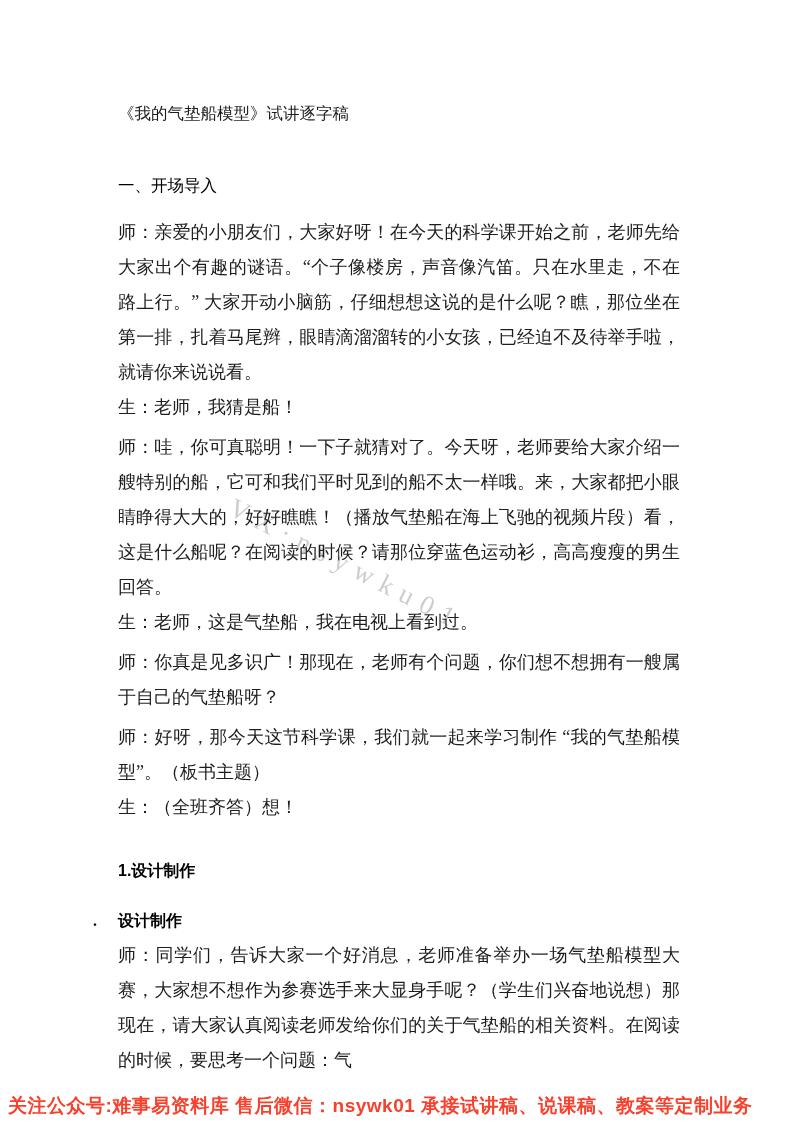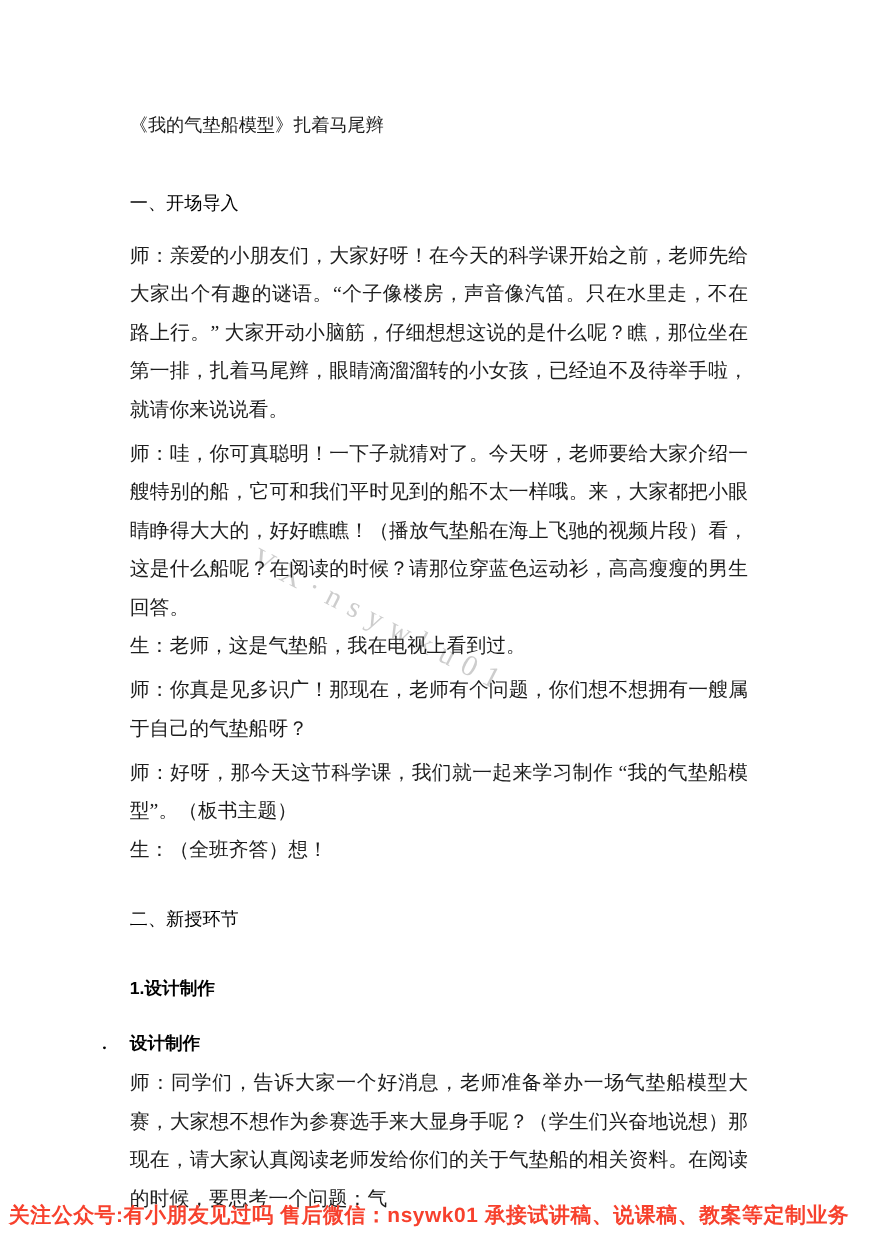--- a/index.html
+++ b/index.html
@@ -92,44 +92,44 @@
 </style>
 </head>
 <body>
 
 <div class="page">
 
   <div class="watermark">VX·nsywku01</div>
 
   <div class="content">
 
-    <div class="doc-title">《我的气垫船模型》扎着马尾辫</div>
+    <div class="doc-title">《我的气垫船模型》试讲逐字稿</div>
 
     <div class="heading-1 mt-open">一、开场导入</div>
 
     <p class="para mt-para1">师：亲爱的小朋友们，大家好呀！在今天的科学课开始之前，老师先给大家出个有趣的谜语。“个子像楼房，声音像汽笛。只在水里走，不在路上行。” 大家开动小脑筋，仔细想想这说的是什么呢？瞧，那位坐在第一排，扎着马尾辫，眼睛滴溜溜转的小女孩，已经迫不及待举手啦，就请你来说说看。</p>
 
+    <p class="para mt-tight">生：老师，我猜是船！</p>
 
     <p class="para mt-small">师：哇，你可真聪明！一下子就猜对了。今天呀，老师要给大家介绍一艘特别的船，它可和我们平时见到的船不太一样哦。来，大家都把小眼睛睁得大大的，好好瞧瞧！（播放气垫船在海上飞驰的视频片段）看，这是什么船呢？在阅读的时候？请那位穿蓝色运动衫，高高瘦瘦的男生回答。</p>
 
     <p class="para mt-tight">生：老师，这是气垫船，我在电视上看到过。</p>
 
     <p class="para mt-small">师：你真是见多识广！那现在，老师有个问题，你们想不想拥有一艘属于自己的气垫船呀？</p>
 
     <p class="para mt-small">师：好呀，那今天这节科学课，我们就一起来学习制作 “我的气垫船模型”。（板书主题）</p>
 
     <p class="para mt-tight">生：（全班齐答）想！</p>
 
-    <div class="heading-1 mt-sec2">二、新授环节</div>
 
     <div class="heading-2 mt-design">1.设计制作</div>
 
     <div class="heading-2 mt-read">
       <span class="bullet-dot">.</span><span>设计制作</span>
     </div>
 
     <p class="para mt-tight">师：同学们，告诉大家一个好消息，老师准备举办一场气垫船模型大赛，大家想不想作为参赛选手来大显身手呢？（学生们兴奋地说想）那现在，请大家认真阅读老师发给你们的关于气垫船的相关资料。在阅读的时候，要思考一个问题：气</p>
 
   </div>
 
-  <div class="footer-banner" style="color: rgb(247, 65, 45);">关注公众号:有小朋友见过吗  售后微信：nsywk01  承接试讲稿、说课稿、教案等定制业务</div>
+  <div class="footer-banner" style="color: rgb(247, 65, 45);">关注公众号:难事易资料库  售后微信：nsywk01  承接试讲稿、说课稿、教案等定制业务</div>
 
 </div>
 
 </body></html>

